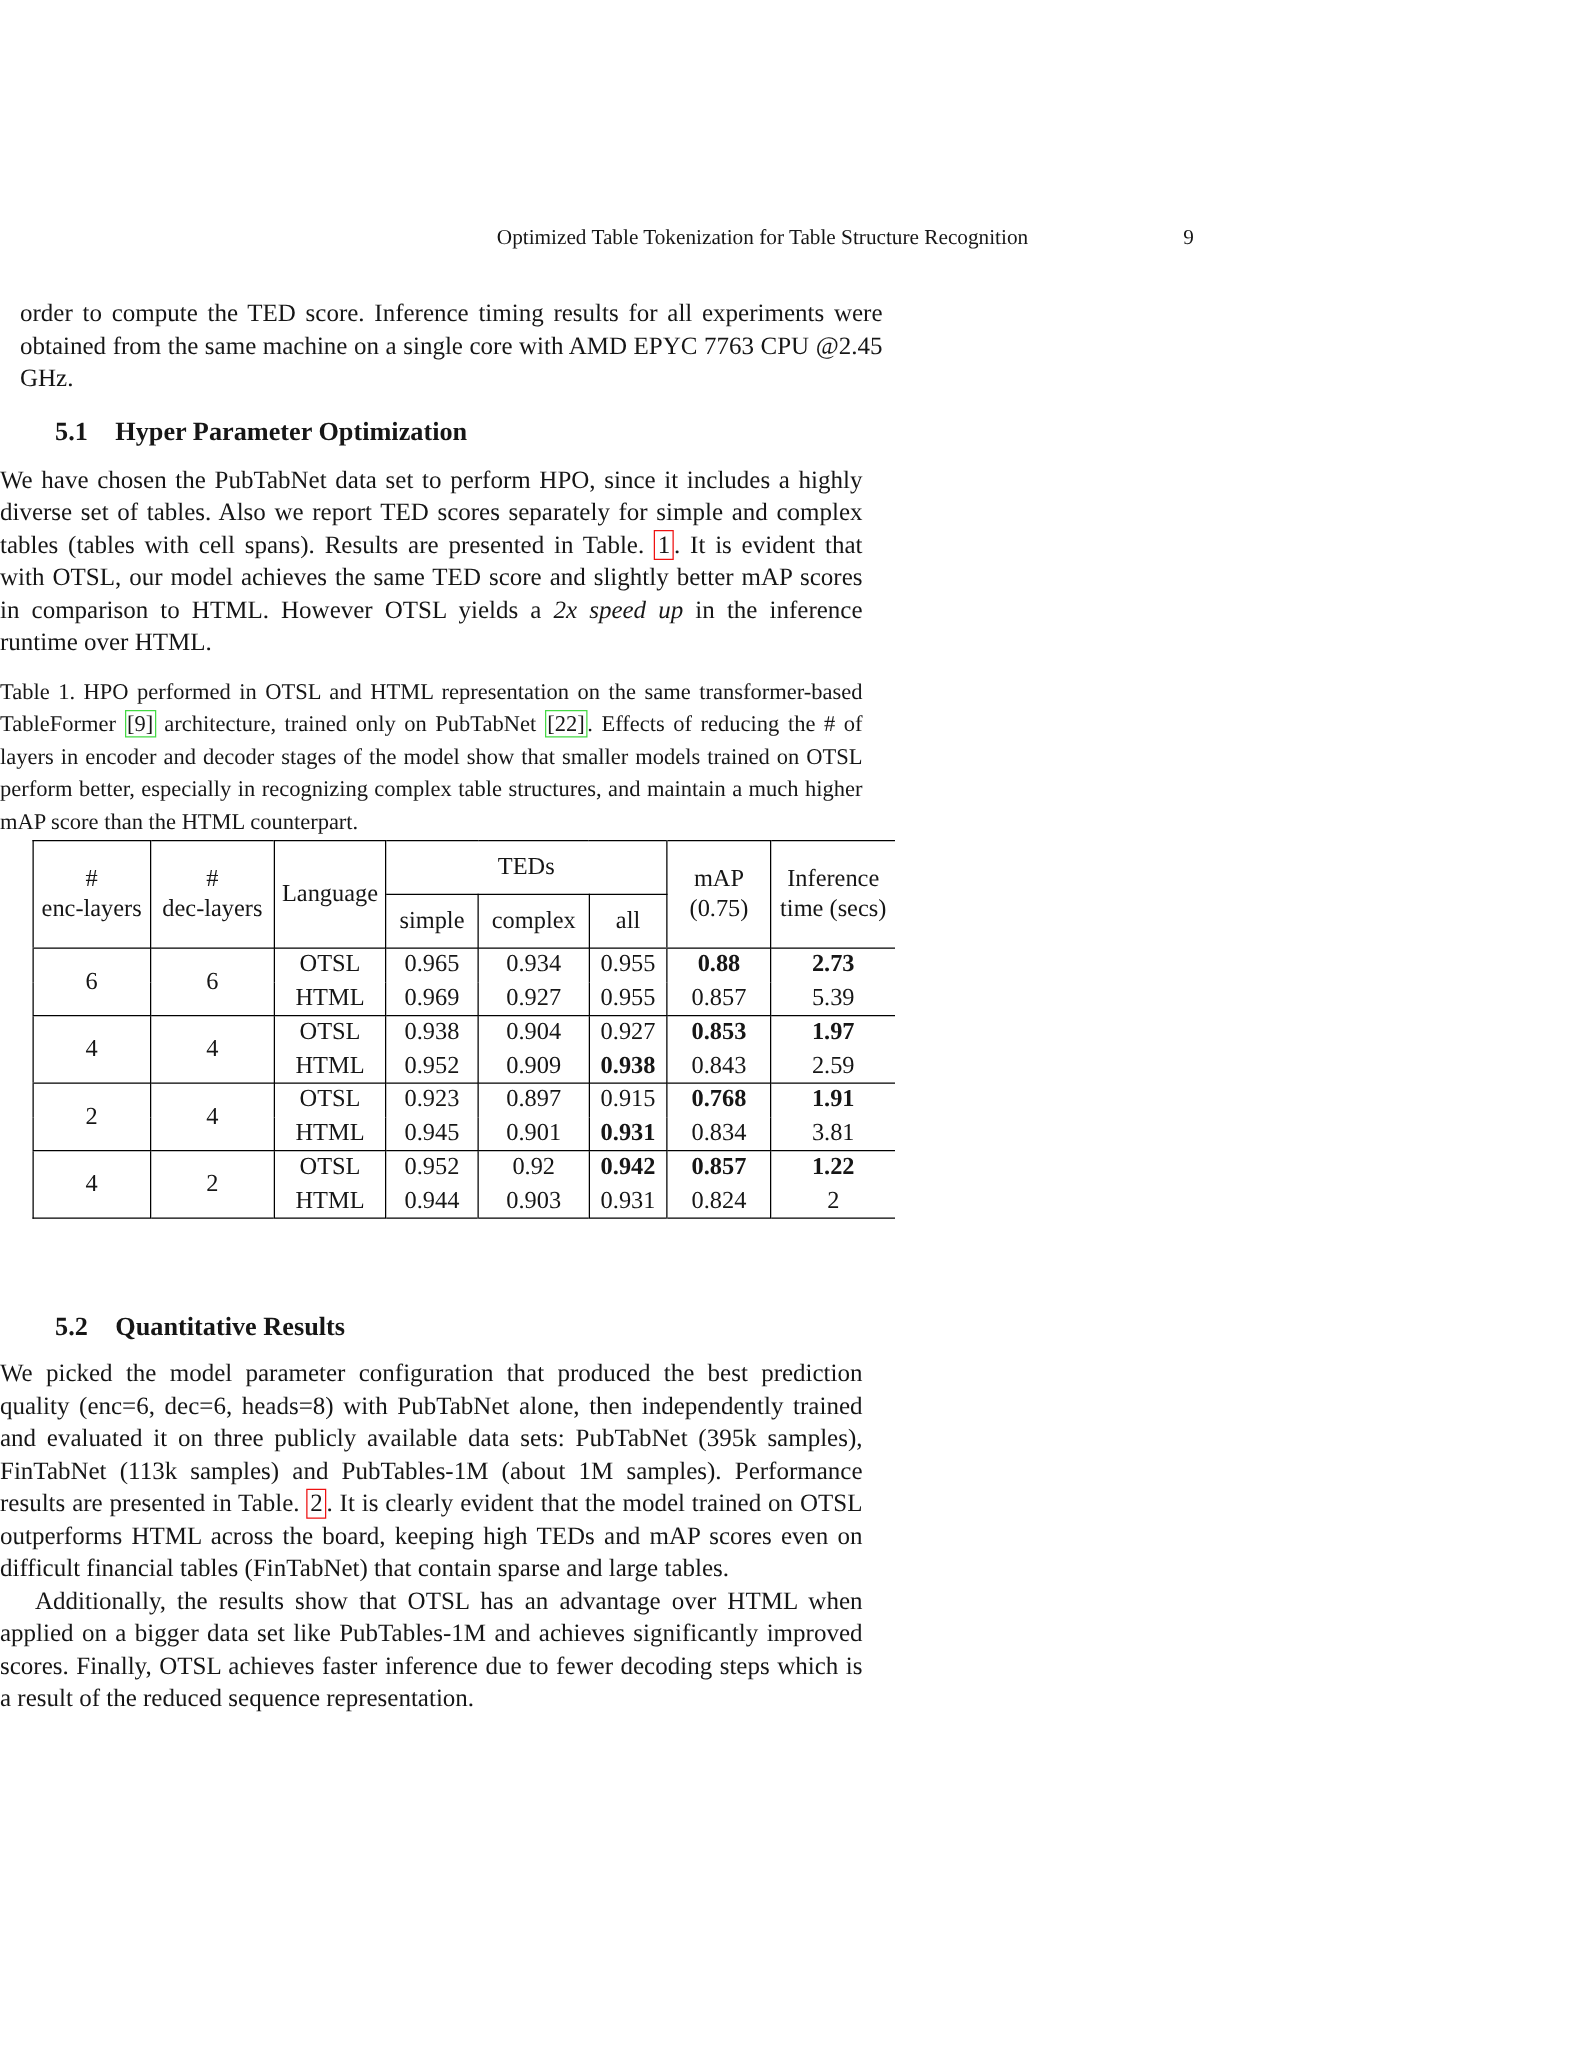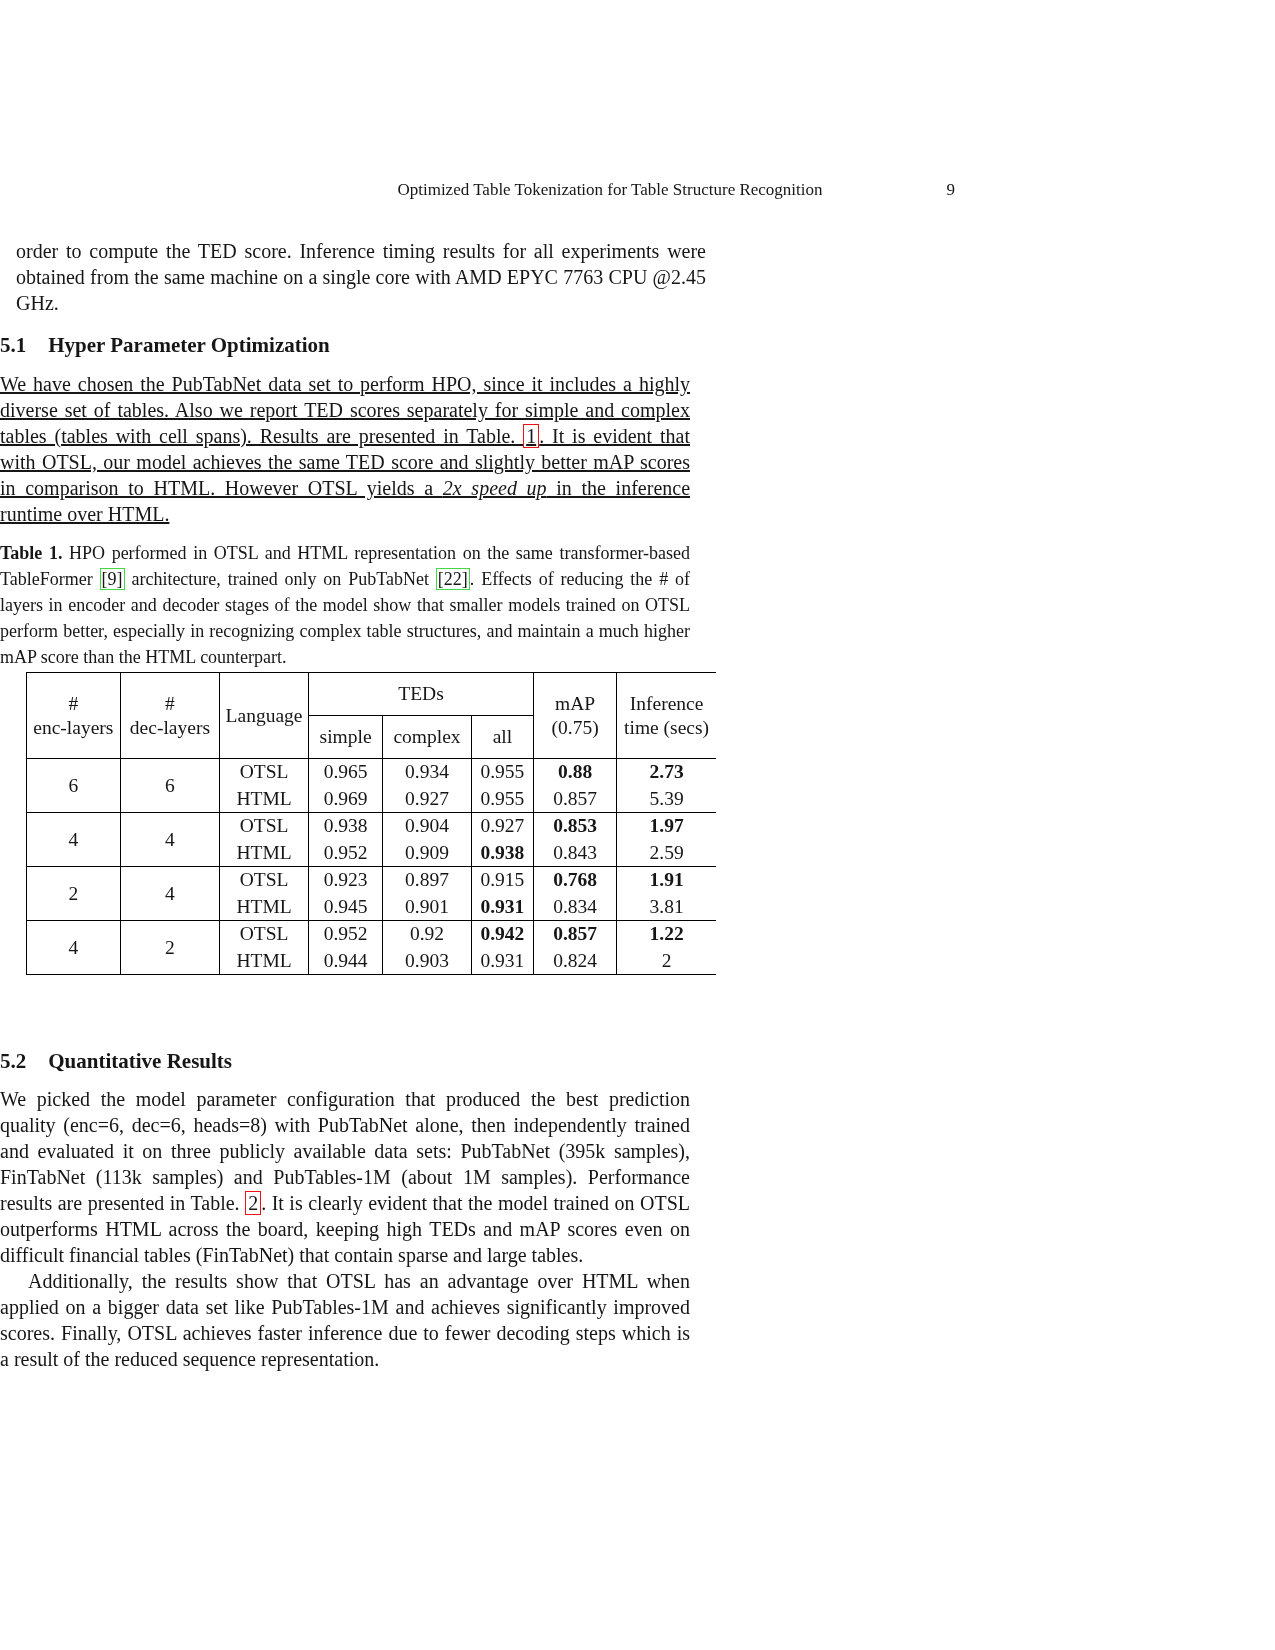--- a/index.html
+++ b/index.html
@@ -14,30 +14,30 @@
   .content { position:absolute; left:265px; width:690px; }
 
   
   .running-head { top:180px; height:28px; font-size:17px; }
   .running-title { display:block; text-align:center; }
   .page-number { position:absolute; right:0; top:0; }
 
   
   .para { text-align:justify; font-size:20px; line-height:26px; }
   .p-intro   { position:absolute; top:238px; left:16px; right:0; }
-  .p-51      { position:absolute; top:371px; left:0; right:7px;text-decoration:underline; }
+  .p-51      { position:absolute; top:371px; left:0; right:7px; }
   .caption   { position:absolute; top:540px; left:0; right:0;
                font-size:18px; line-height:26px; text-align:justify; }
-  .caption .cap-label { font-weight:bold; }
+  .caption .cap-label { font-weight:normal; }
 
   .section-heading { position:absolute; left:0; right:0;
     font-weight:bold; font-size:21px; }
   .h-51 { top:333px; }
   .h-52 { top:1049px; }
-  .sec-num { margin-right:22px; }
+  .sec-num { margin-right:22px;padding-left:44px; }
 
   .p-52 { position:absolute; top:1086px; left:0; right:0; }
   .p-52 p { margin:0; }
   .p-52 .indent { text-indent:28px; }
 
   
   .refbox  { border:1.5px solid #ee1111; padding:0 2px; }
   .citebox { border:1.5px solid #44d944; padding:0 1px; }
   .it { font-style:italic; }
 

